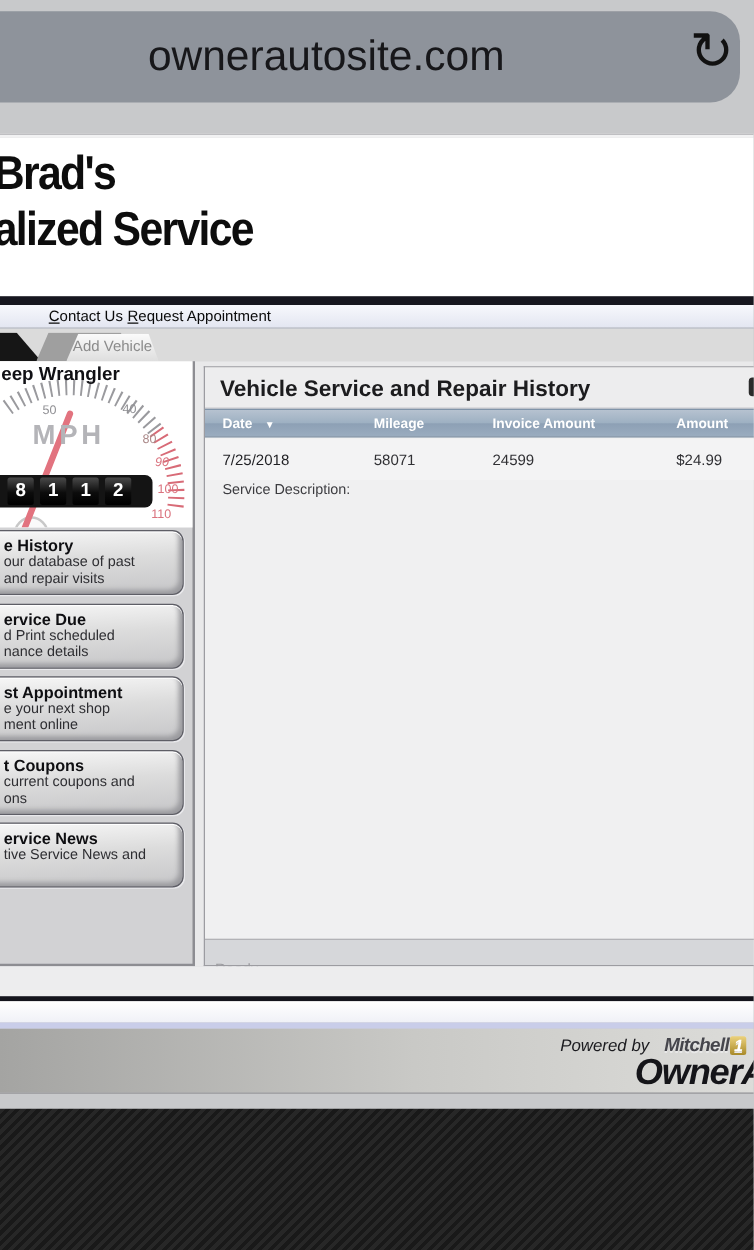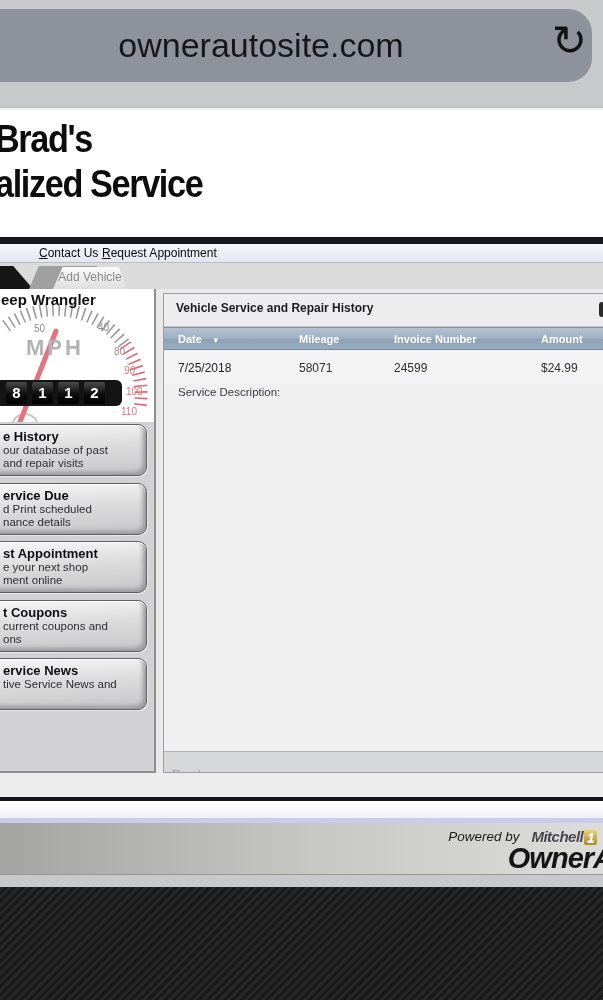--- a/index.html
+++ b/index.html
@@ -70,21 +70,21 @@
     border:1px solid #5e5e66;
     box-shadow: inset 0 1px 0 #fff, inset -3px -3px 4px #9a9a9e, 1px 1px 0 #e9e9ec;
     padding:4px 2px 0 12px; overflow:hidden; }
   .b1 { top:135px; } .b2 { top:194px; } .b3 { top:252px; } .b4 { top:311px; } .b5 { top:369px; }
   .btitle { font-weight:bold; font-size:13px; color:#0f0f12; white-space:nowrap; }
   .bline { font-size:11.5px; color:#2e2e32; line-height:13px; white-space:nowrap; }
 
   .main { left:163px; top:293px; width:441px; height:480px; background:#f0f0f1;
     border:1px solid #9c9ca1; border-right:none; }
   .mtitlebar { left:0; top:0; right:0; height:33px; background:#ededee; border-bottom:1px solid #c8c8cb; }
-  .mtitle { left:12px; top:7px; font-weight:bold; font-size:12px; color:#1c1c1e; white-space:nowrap; }
+  .mtitle { left:12px; top:7px; font-weight:bold; font-size:18px; color:#1c1c1e; white-space:nowrap; }
   .help { right:0; top:8px; width:5px; height:15px; background:#2a2a2a; border-radius:3px 0 0 3px; }
   .grid { display:grid; grid-template-columns:121px 95px 147px 1fr; align-items:center; padding-left:14px; }
   .thead { left:0; top:33px; right:0; height:23px;
     background:linear-gradient(#b6c2d0,#9db0c2 50%,#8da0b5 52%,#9aacbf);
     border-top:1px solid #8094a9; border-bottom:1px solid #76899d;
     color:#fff; font-weight:bold; font-size:11px; }
   .sorticon { font-size:8px; margin-left:10px; }
   .trow { left:0; top:57px; right:0; height:33px; background:#f3f3f4; font-size:12px; color:#303034; }
   .tdate { font-weight:normal; color:#1f1f23; }
   .sdesc { left:0; top:92px; padding-left:14px; font-size:11.5px; color:#3c3c40; }
@@ -192,21 +192,21 @@
 </div>
 
 <div class="a main">
   <div class="a mtitlebar">
     <div class="a mtitle">Vehicle Service and Repair History</div>
     <div class="a help"></div>
   </div>
   <div class="a grid thead">
     <div><span>Date</span><span class="sorticon">▼</span></div>
     <div>Mileage</div>
-    <div>Invoice Number</div>
+    <div>Invoice Amount</div>
     <div>Amount</div>
   </div>
   <div class="a grid trow">
     <div class="tdate">7/25/2018</div>
     <div>58071</div>
     <div>24599</div>
     <div>$24.99</div>
   </div>
   <div class="a sdesc">Service Description:</div>
   <div class="a statusbar">

